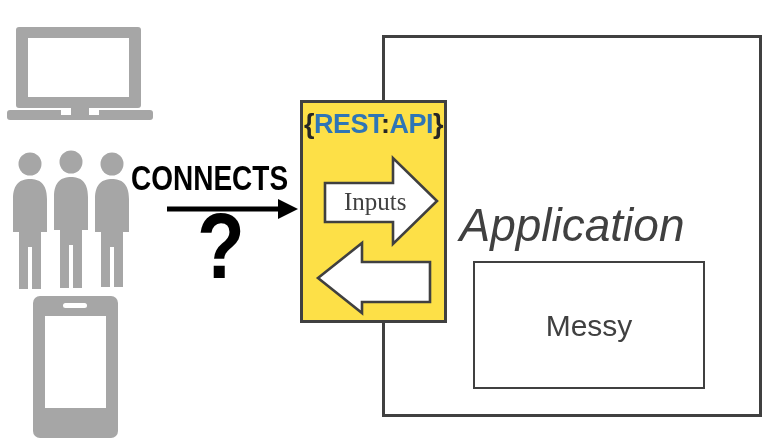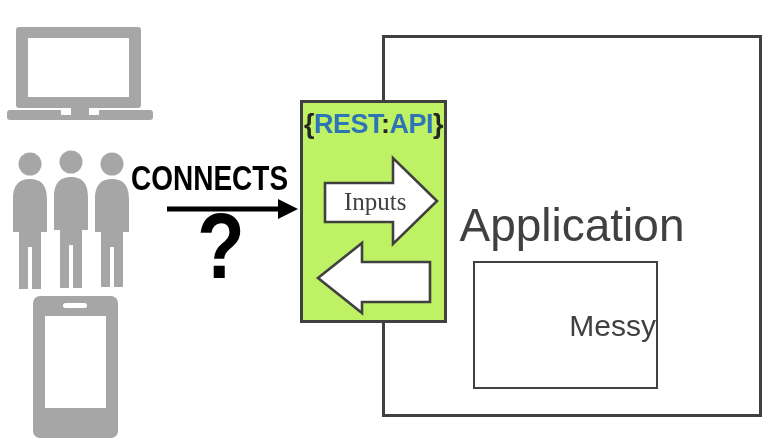--- a/index.html
+++ b/index.html
@@ -40,21 +40,21 @@
     color: #000000;
     transform: scaleX(0.85);
     transform-origin: left top;
     z-index: 3;
   }
 
   
   .rest-box {
     left: 300px; top: 100px;
     width: 147px; height: 223px;
-    background: #bef264;
+    background: #fde047;
     border: 3px solid #404040;
     box-sizing: border-box;
     z-index: 2;
   }
   .rest-title {
     position: absolute;
     left: 0; right: 0; top: 6px;
     text-align: center;
     font-size: 27px;
     font-weight: 700;
@@ -83,31 +83,32 @@
     box-sizing: border-box;
     z-index: 1;
   }
   .app-title {
     position: absolute;
     left: 0; right: 0; top: 160px;
     text-align: center;
     font-size: 46px;
     font-weight: 400;
     color: #404040;
+    font-style: italic;
   }
   .messy-box {
     position: absolute;
     left: 88px; top: 223px;
-    width: 185px; height: 128px;
+    width: 232px; height: 128px;
     border: 2.5px solid #404040;
     box-sizing: border-box;
     display: flex;
     flex-direction: column;
     justify-content: center;
-    align-items: flex-end;
+    align-items: center;
     text-align: center;
   }
   .messy-line {
     font-size: 30px;
     color: #404040;
     line-height: 1.3;
   }
 </style>
 </head>
 <body>

